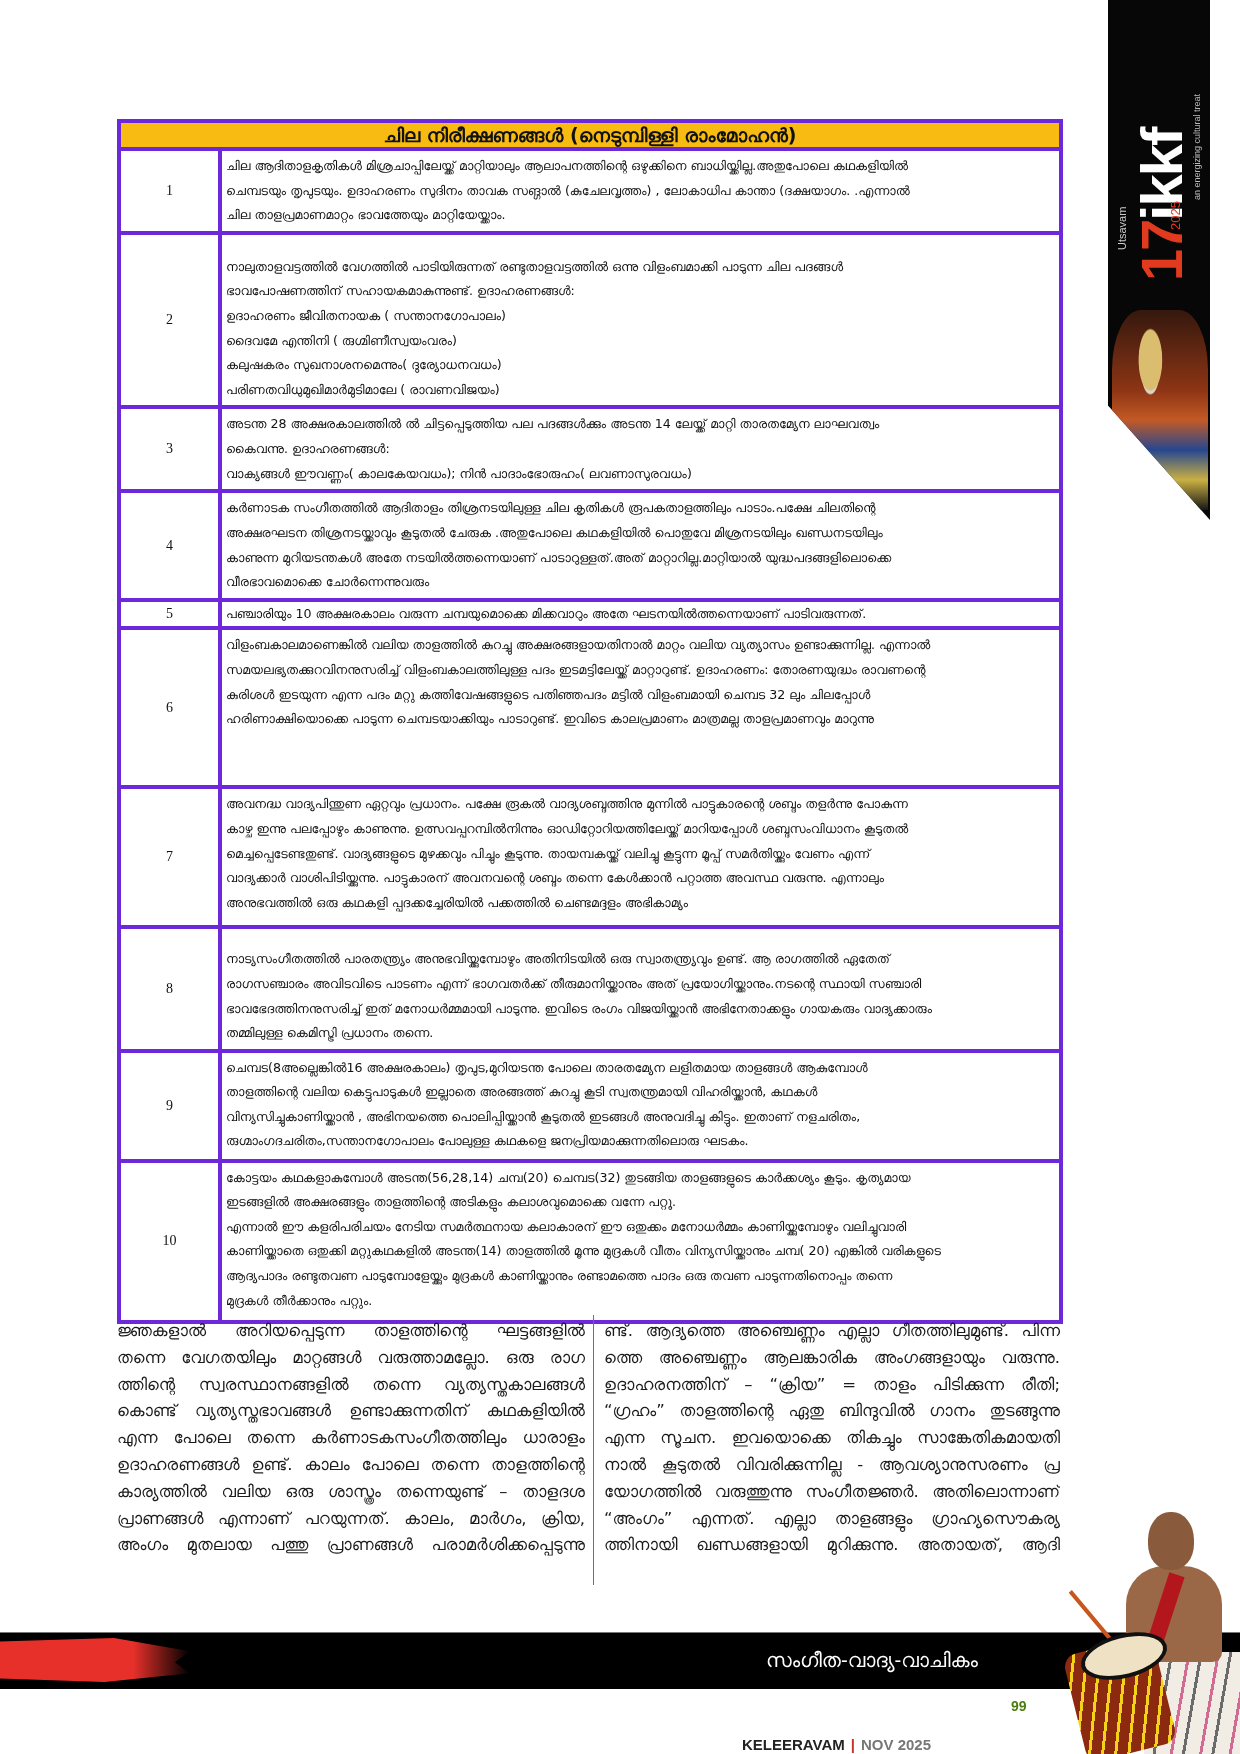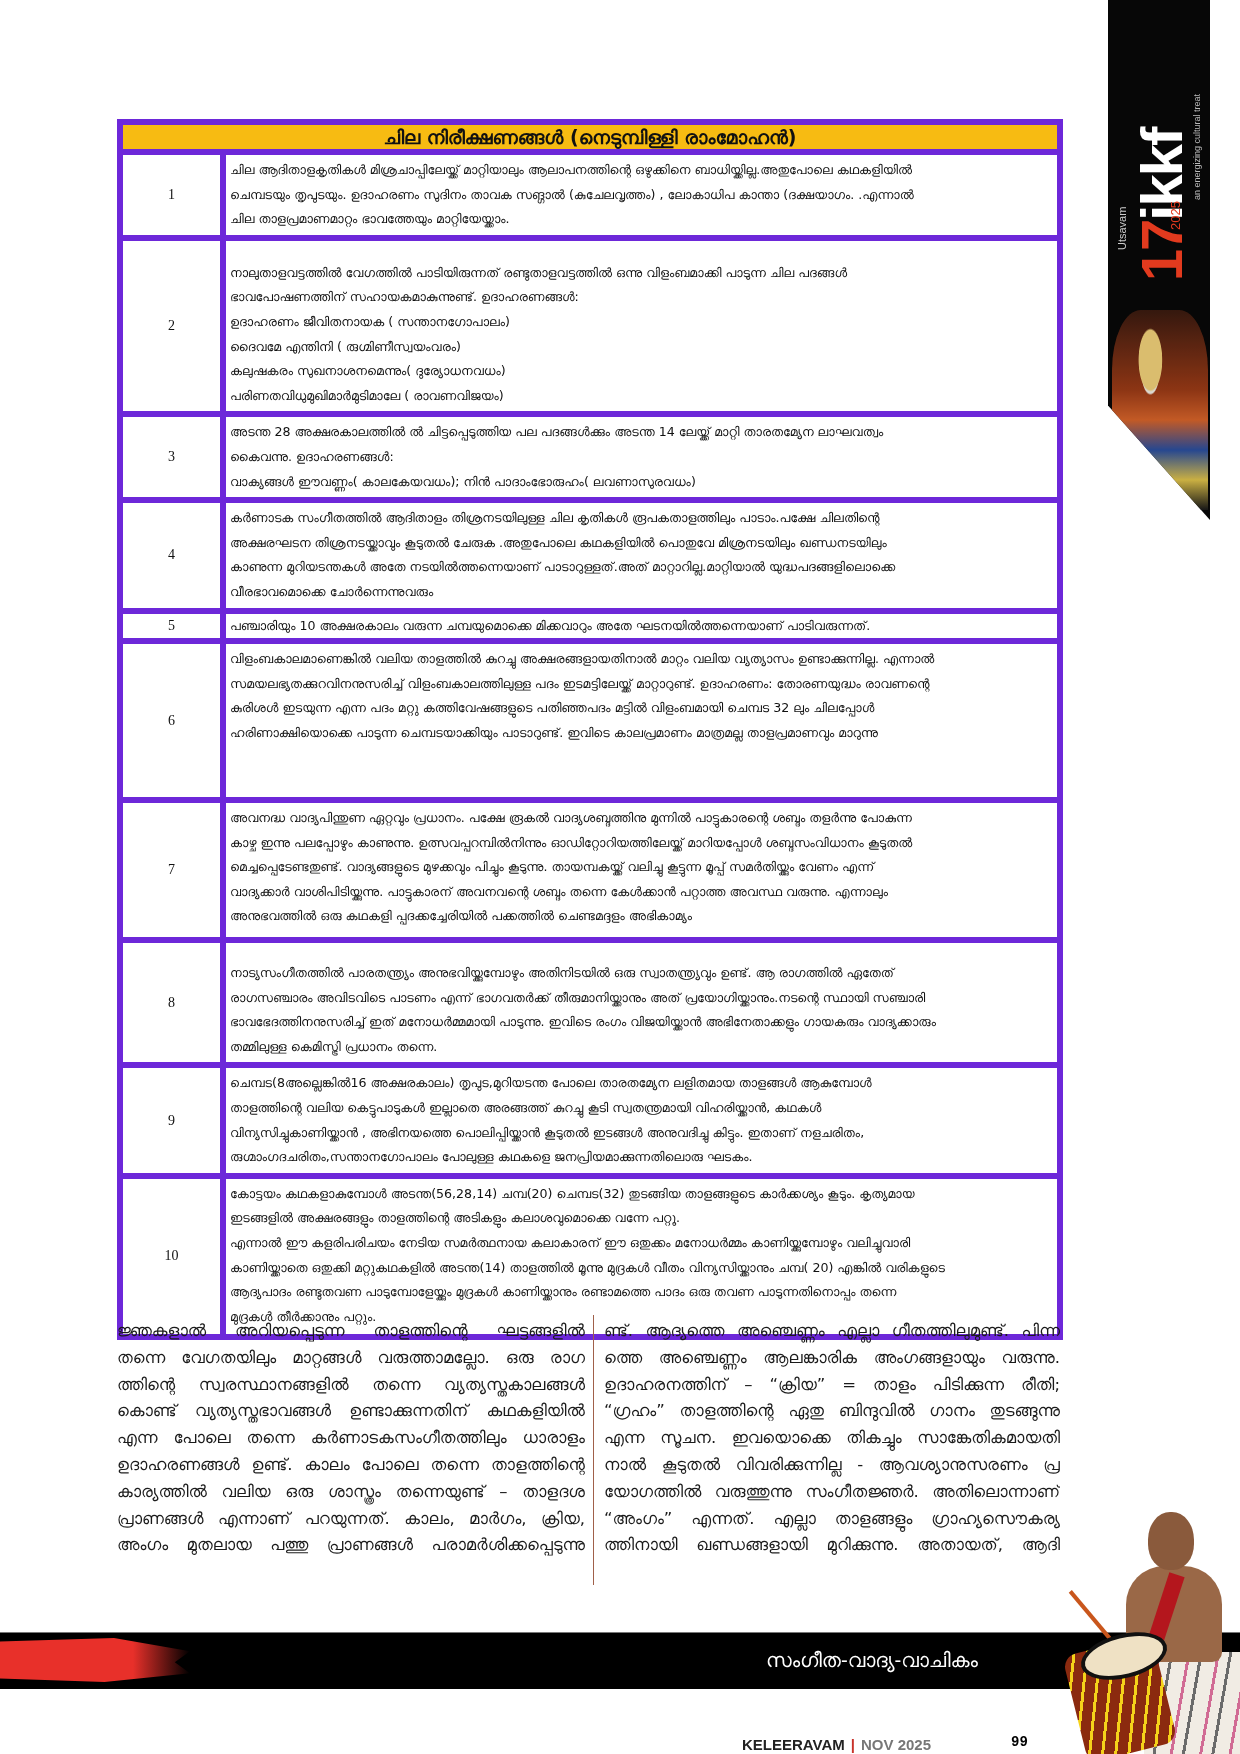--- a/index.html
+++ b/index.html
@@ -20,21 +20,21 @@
   .banner .tagline { position:absolute; left:84px; top:200px; transform:rotate(-90deg); transform-origin:left top;
             color:#bbb; font-size:9px; font-family:"Liberation Sans", sans-serif; white-space:nowrap; }
   .banner .dancer { position:absolute; left:4px; top:310px; width:96px; height:200px;
             background:radial-gradient(ellipse at 40% 25%, #f2d27a 0 14%, transparent 15%),
                        radial-gradient(ellipse at 40% 32%, #f3efe6 0 10%, transparent 11%),
                        linear-gradient(180deg,#3b1b10 0%, #9c3b17 40%, #d8642a 55%, #2b4fa0 70%, #e0c34a 85%, #1a1a1a 100%);
             opacity:.9; border-radius:30% 30% 0 0; }
 
   
   .obs-table { position:absolute; left:117px; top:119px; width:946px; border-collapse:collapse; }
-  .obs-table td, .obs-table th { border:6px solid #6d28d9; }
+  .obs-table td, .obs-table th { border:4px solid #6d28d9; }
   .obs-table th { background:#f7bb12; height:24px; padding:0; font-weight:bold; font-size:19px;
             text-align:center; color:#111; font-family:"DejaVu Sans", sans-serif; }
   .obs-table td.num { width:95px; text-align:center; vertical-align:middle; font-family:"Liberation Serif", serif; font-size:14px; }
   .obs-table td.txt { padding:3px 4px; vertical-align:top; font-size:12.6px; line-height:24.6px; }
   .obs-table td.txt div { white-space:nowrap; overflow:hidden; }
 
   
   .col { position:absolute; top:1318px; width:468px; font-size:16.5px; line-height:26.8px; text-align:justify; color:#1b1b1b; }
   .col div { white-space:nowrap; overflow:hidden; text-align-last:justify; }
   .col-left { left:117px; }
@@ -56,21 +56,21 @@
   
   .footer-bar { position:absolute; left:0; top:1632px; width:1240px; height:56px; background:#000; border-top:1px solid #777; }
   .footer-brush { position:absolute; left:0; top:1638px; width:190px; height:44px;
             background:linear-gradient(90deg,#e8302a 0%,#e8302a 70%, rgba(232,48,42,0) 100%);
             clip-path:polygon(0 8%,60% 0,100% 30%,92% 55%,100% 80%,55% 100%,0 92%); }
   .footer-title { position:absolute; left:692px; top:1636px; width:360px; text-align:center; color:#fff;
             font-family:"DejaVu Serif", serif; font-size:20px; line-height:48px; }
   .footer-meta { position:absolute; left:742px; top:1696px; font-family:"Liberation Sans", sans-serif; font-weight:bold; font-size:15px; color:#222;margin-top:40px; }
   .footer-meta .sep { color:#c8322a; margin:0 6px; }
   .footer-meta .date { color:#777; }
-  .page-num { position:absolute; left:1011px; top:1698px; font-family:Liberation Mono, monospace; font-weight:bold; font-size:14px; color:#000000;margin-top:36px; }
+  .page-num { position:absolute; left:1011px; top:1698px; font-family:Liberation Sans, sans-serif; font-weight:bold; font-size:14px; color:#4d7c0f; }
 </style>
 </head>
 <body>
 
 <div class="banner">
   <div class="logo">
     <div class="logo-text"><span class="logo-seven">17</span><span>ikkf</span></div>
   </div>
   <div class="edition">Utsavam</div>
   <div class="year">2025</div>

